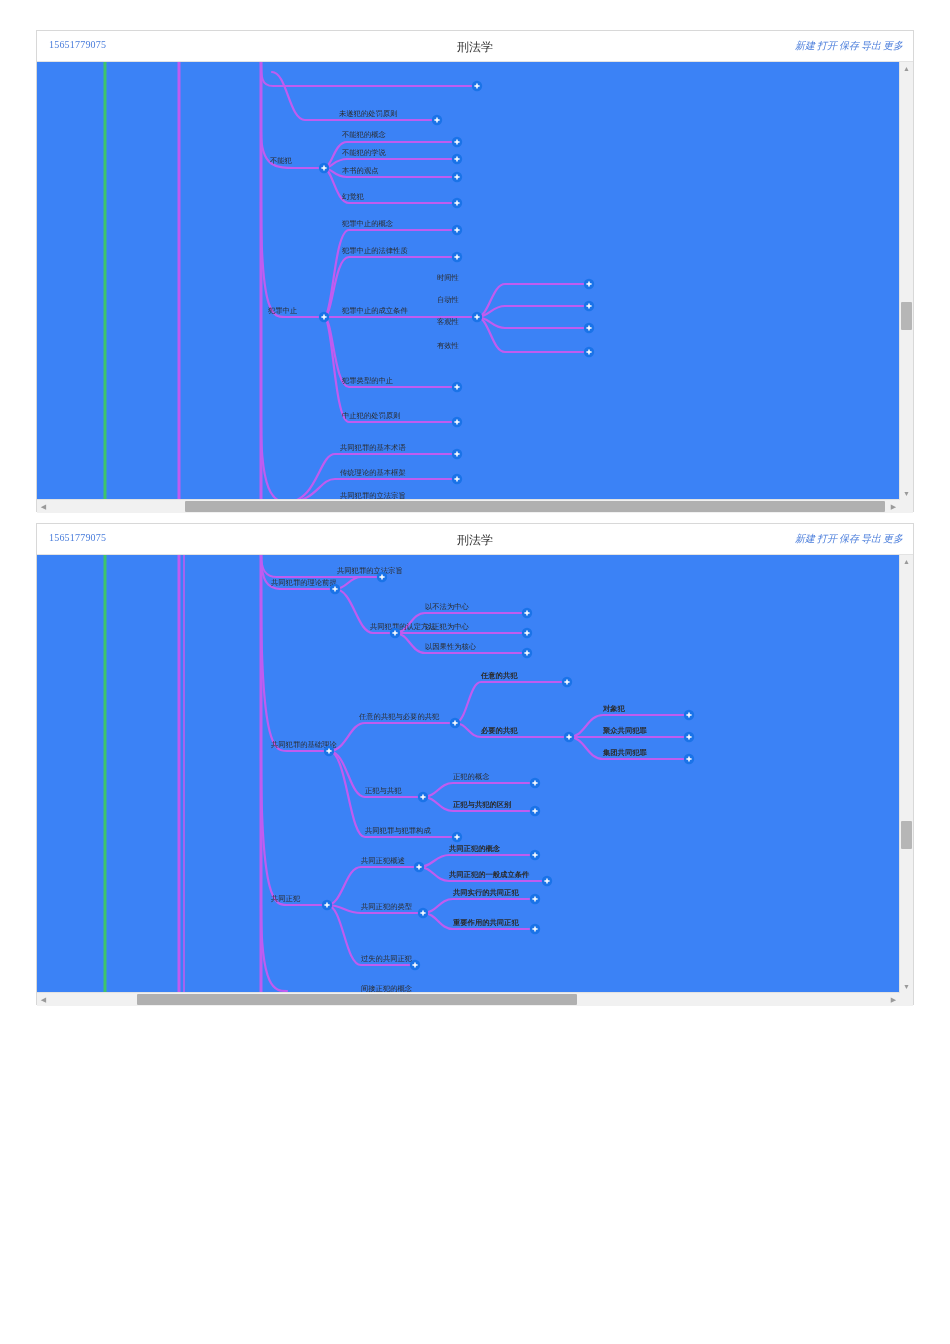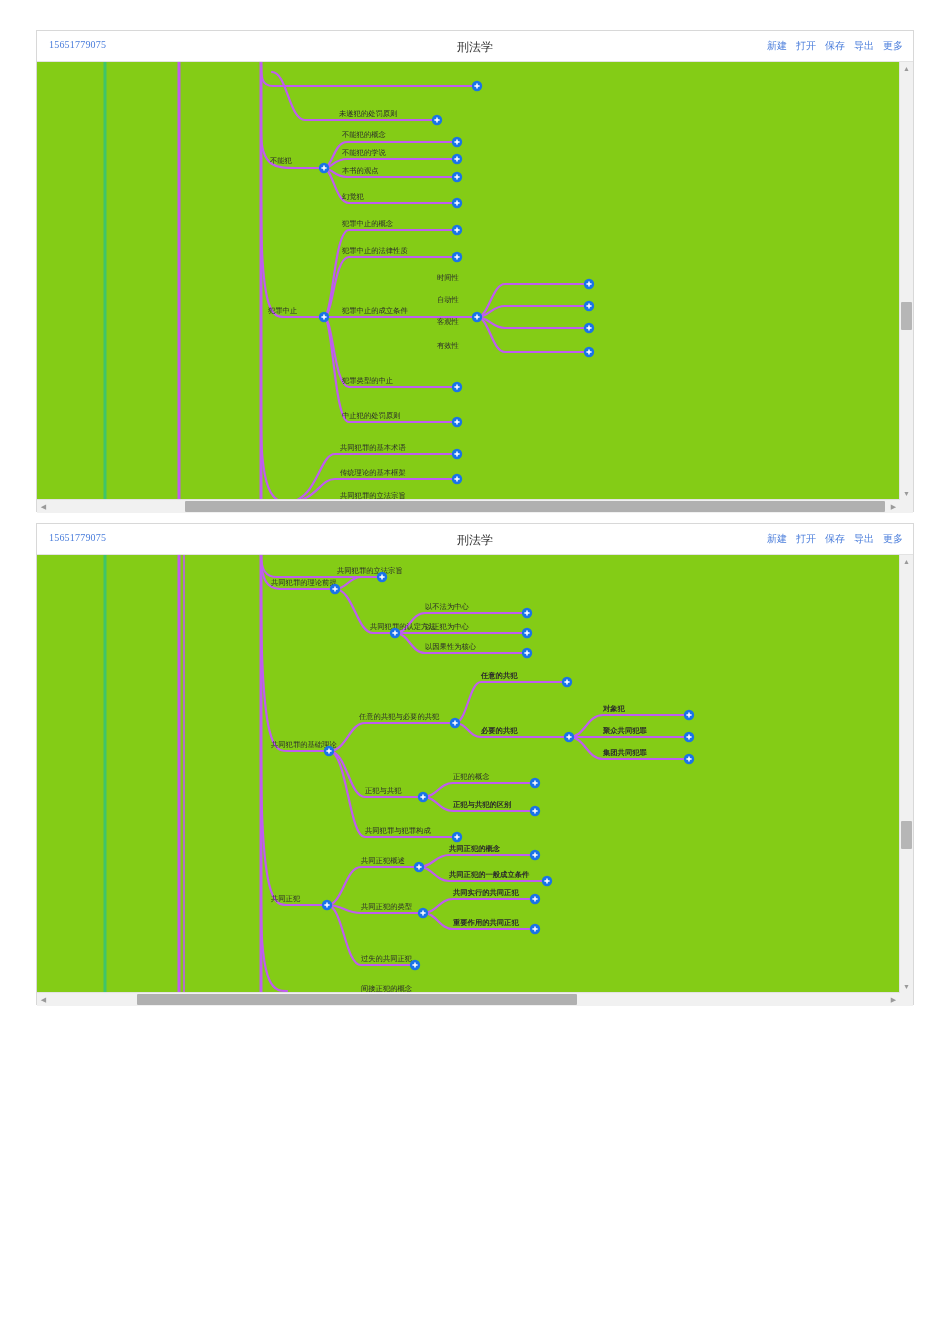--- a/index.html
+++ b/index.html
@@ -8,25 +8,25 @@
 
   
   .panel{position:absolute;left:36px;width:878px;border:1px solid #d8d8d8;background:#fff;box-sizing:border-box;}
   #panel-1{top:30px;height:482px;}
   #panel-2{top:523px;height:482px;}
 
   .toolbar{position:relative;height:30px;border-bottom:1px solid #e3e3e3;background:#fff;}
   .account{position:absolute;left:12px;top:8px;font-size:10px;color:#4a7ddb;letter-spacing:.2px;
            font-family:"Liberation Serif","DejaVu Serif",serif;}
   .doc-title{position:absolute;left:0;right:0;top:8px;text-align:center;font-size:12px;color:#333;}
-  .menu{position:absolute;right:10px;top:8px;display:flex;gap:9px;}
+  .menu{position:absolute;right:10px;top:8px;display:flex;gap:2px;font-style:italic;}
   .menu span{font-size:10px;color:#4a7ddb;cursor:pointer;}
 
   .canvas-wrap{position:relative;height:451px;overflow:hidden;background:#fff;}
-  .canvas-clip{position:absolute;left:0;top:0;right:13px;bottom:13px;overflow:hidden;background:#84cc16;}
+  .canvas-clip{position:absolute;left:0;top:0;right:13px;bottom:13px;overflow:hidden;background:#3b82f6;}
   .map-svg{position:absolute;left:0;top:0;}
 
   
   .vscroll{position:absolute;right:0;top:0;bottom:13px;width:13px;background:#f1f1f1;border-left:1px solid #e2e2e2;}
   .vscroll .arrow{position:absolute;left:0;width:13px;height:13px;color:#9a9a9a;font-size:7px;text-align:center;line-height:13px;}
   .vscroll .arrow.up{top:0;}
   .vscroll .arrow.down{bottom:0;}
   .vthumb{position:absolute;left:1px;width:11px;background:#b6b6b6;border-radius:1px;}
   .hscroll{position:absolute;left:0;right:13px;bottom:0;height:13px;background:#f1f1f1;border-top:1px solid #e2e2e2;}
   .hscroll .arrow{position:absolute;top:0;width:13px;height:13px;color:#9a9a9a;font-size:7px;text-align:center;line-height:13px;}

